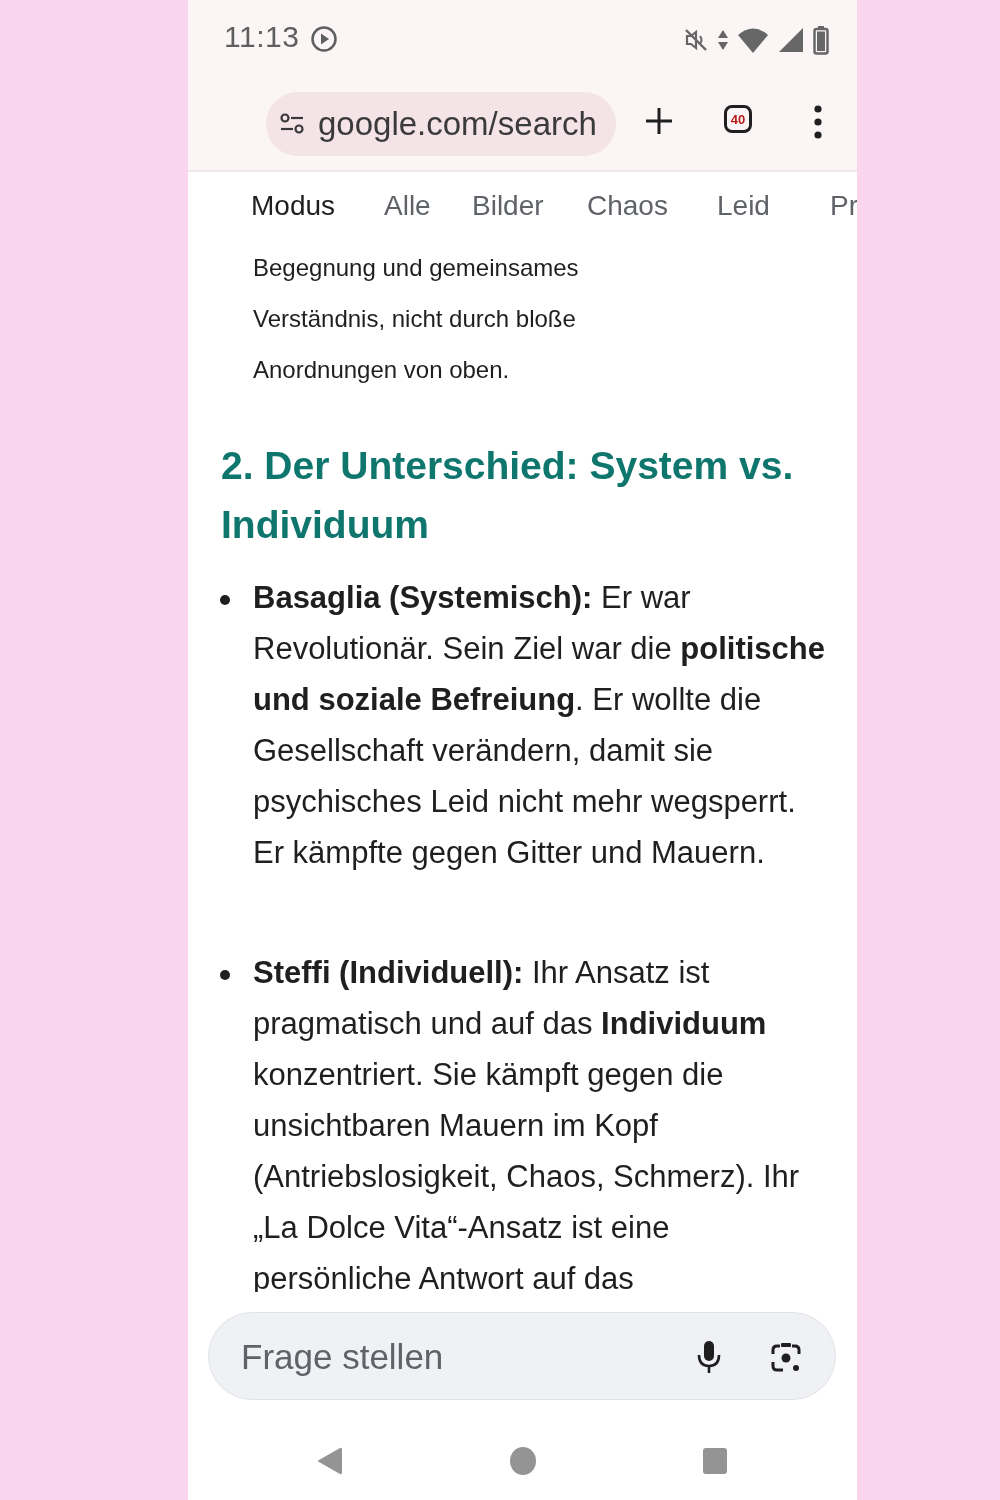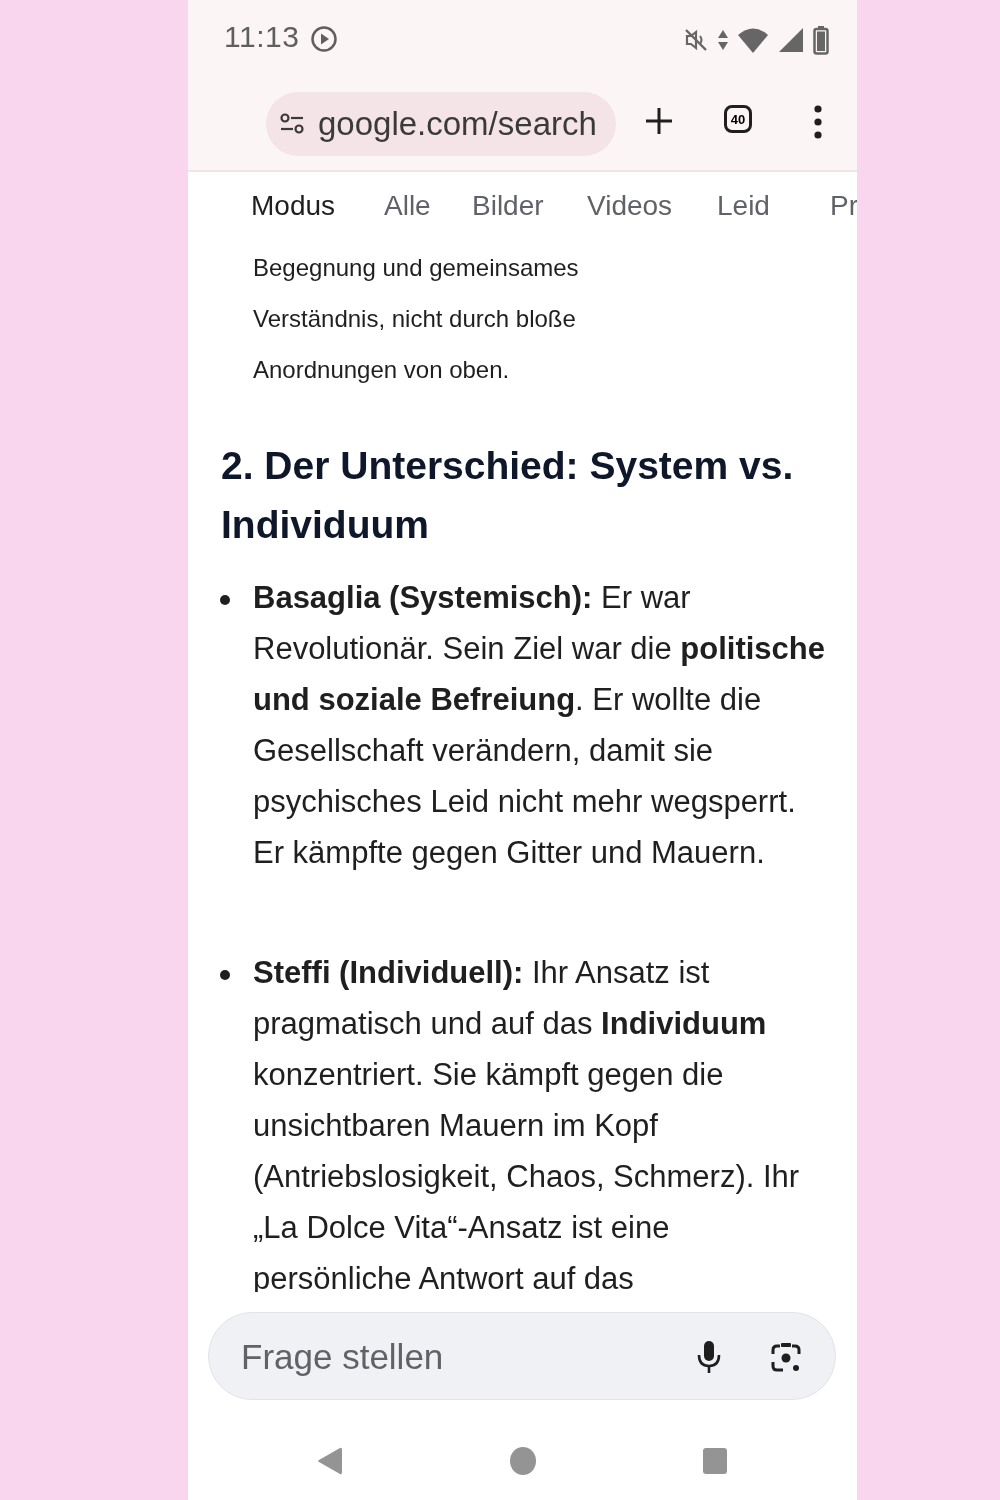--- a/index.html
+++ b/index.html
@@ -30,42 +30,42 @@
     .url-pill {
       position: absolute; left: 78px; top: 12px; width: 350px; height: 64px;
       border-radius: 32px; background: #f5e4e7; display: flex; align-items: center;
     }
     .tune-icon { width: 28px; height: 28px; margin-left: 12px; }
     .url-text { margin-left: 12px; font-size: 33px; color: #3a3a3a; white-space: nowrap; }
     .plus-btn { position: absolute; left: 455px; top: 25px; width: 32px; height: 32px; }
     .tabs-btn {
       position: absolute; left: 536px; top: 25px; width: 28px; height: 28px;
       border: 3px solid #1f1f1f; border-radius: 8px; box-sizing: border-box;
-      font-size: 13px; font-weight: bold; color: #000000;
+      font-size: 13px; font-weight: bold; color: #b91c1c;
       display: flex; align-items: center; justify-content: center;
     }
     .menu-btn { position: absolute; left: 620px; top: 24px; width: 20px; height: 36px; }
     .search-tabs {
       position: absolute; left: 0; top: 172px; width: 669px; height: 68px;
       background: #ffffff; white-space: nowrap; overflow: hidden;
     }
     .search-tab {
       position: absolute; top: 18px; font-size: 28px; color: #5f6368; text-align: right;
     }
     .search-tab.active { color: #1f1f1f; font-weight: 500; }
     .content {
       position: absolute; left: 0; top: 240px; width: 669px; height: 1052px; overflow: hidden;
       color: #1f1f1f;
     }
     .para {
       position: absolute; left: 65px; width: 580px; font-size: 24px; line-height: 51px;
     }
     .heading {
       position: absolute; left: 33px; top: 196px; width: 620px;
-      font-size: 39px; line-height: 59px; font-weight: bold; color: #0f172a;
+      font-size: 39px; line-height: 59px; font-weight: bold; color: #0f766e;
     }
     .bullet-item { position: absolute; left: 0; width: 669px; }
     .bullet-dot {
       position: absolute; left: 32px; width: 10px; height: 10px; border-radius: 50%; background: #1f1f1f;
     }
     .bullet-text {
       position: absolute; left: 65px; width: 580px; font-size: 31px; line-height: 51px;
     }
     b { font-weight: bold; }
     .ask-bar {
@@ -139,21 +139,21 @@
       <circle cx="10" cy="5" r="3.6" fill="#1f1f1f"></circle>
       <circle cx="10" cy="18" r="3.6" fill="#1f1f1f"></circle>
       <circle cx="10" cy="31" r="3.6" fill="#1f1f1f"></circle>
     </svg>
   </div>
 
   <div class="search-tabs">
     <span class="search-tab active" style="left:63px">Modus</span>
     <span class="search-tab" style="left:196px">Alle</span>
     <span class="search-tab" style="left:284px">Bilder</span>
-    <span class="search-tab" style="left:399px">Videos</span>
+    <span class="search-tab" style="left:399px">Chaos</span>
     <span class="search-tab" style="left:529px">Leid</span>
     <span class="search-tab" style="left:642px">Pr</span>
   </div>
 
   <div class="content">
     <div class="para" style="top:2px">
       <div>Begegnung und gemeinsames</div>
       <div>Verständnis, nicht durch bloße</div>
       <div>Anordnungen von oben.</div>
     </div>

